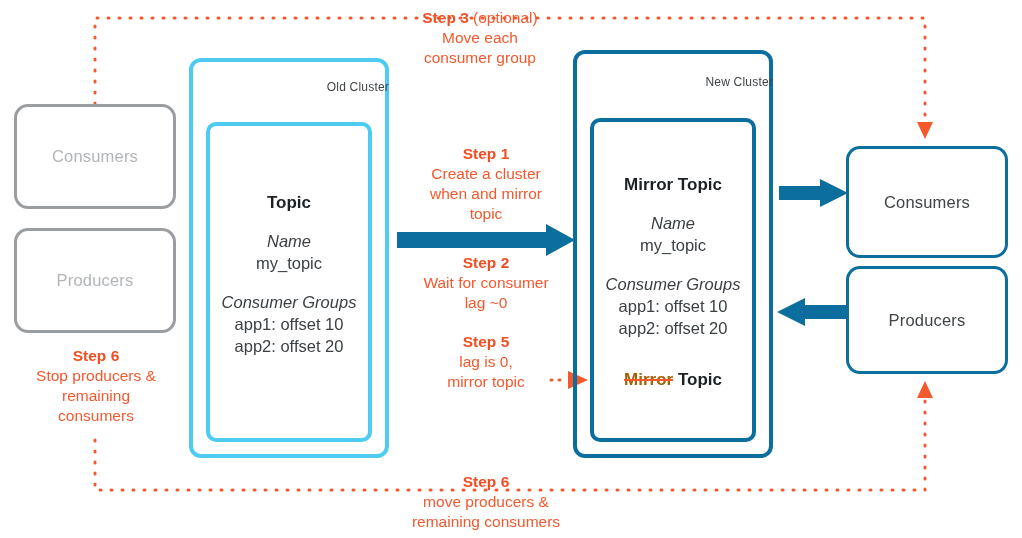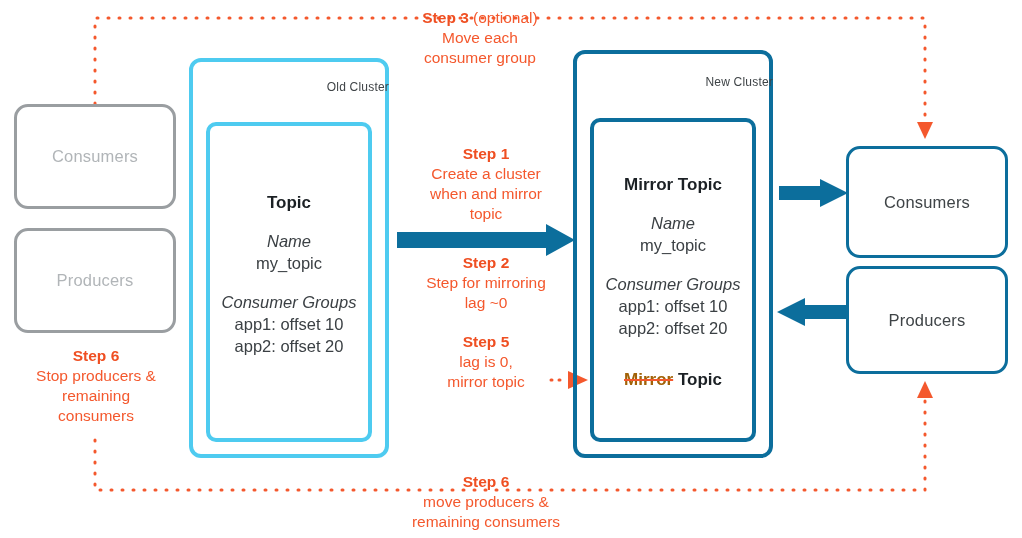--- a/index.html
+++ b/index.html
@@ -212,21 +212,21 @@
 
   <div class="step" style="left:398px; top:144px; width:176px;">
     <div><b>Step 1</b></div>
     <div>Create a cluster</div>
     <div>when and mirror</div>
     <div>topic</div>
   </div>
 
   <div class="step" style="left:392px; top:253px; width:188px;">
     <div><b>Step 2</b></div>
-    <div>Step for mirroring</div>
+    <div>Wait for consumer</div>
     <div>lag ~0</div>
   </div>
 
   <div class="step" style="left:398px; top:332px; width:176px;">
     <div><b>Step 5</b></div>
     <div>lag is 0,</div>
     <div>mirror topic</div>
   </div>
 
   <div class="step" style="left:8px; top:346px; width:176px;">

